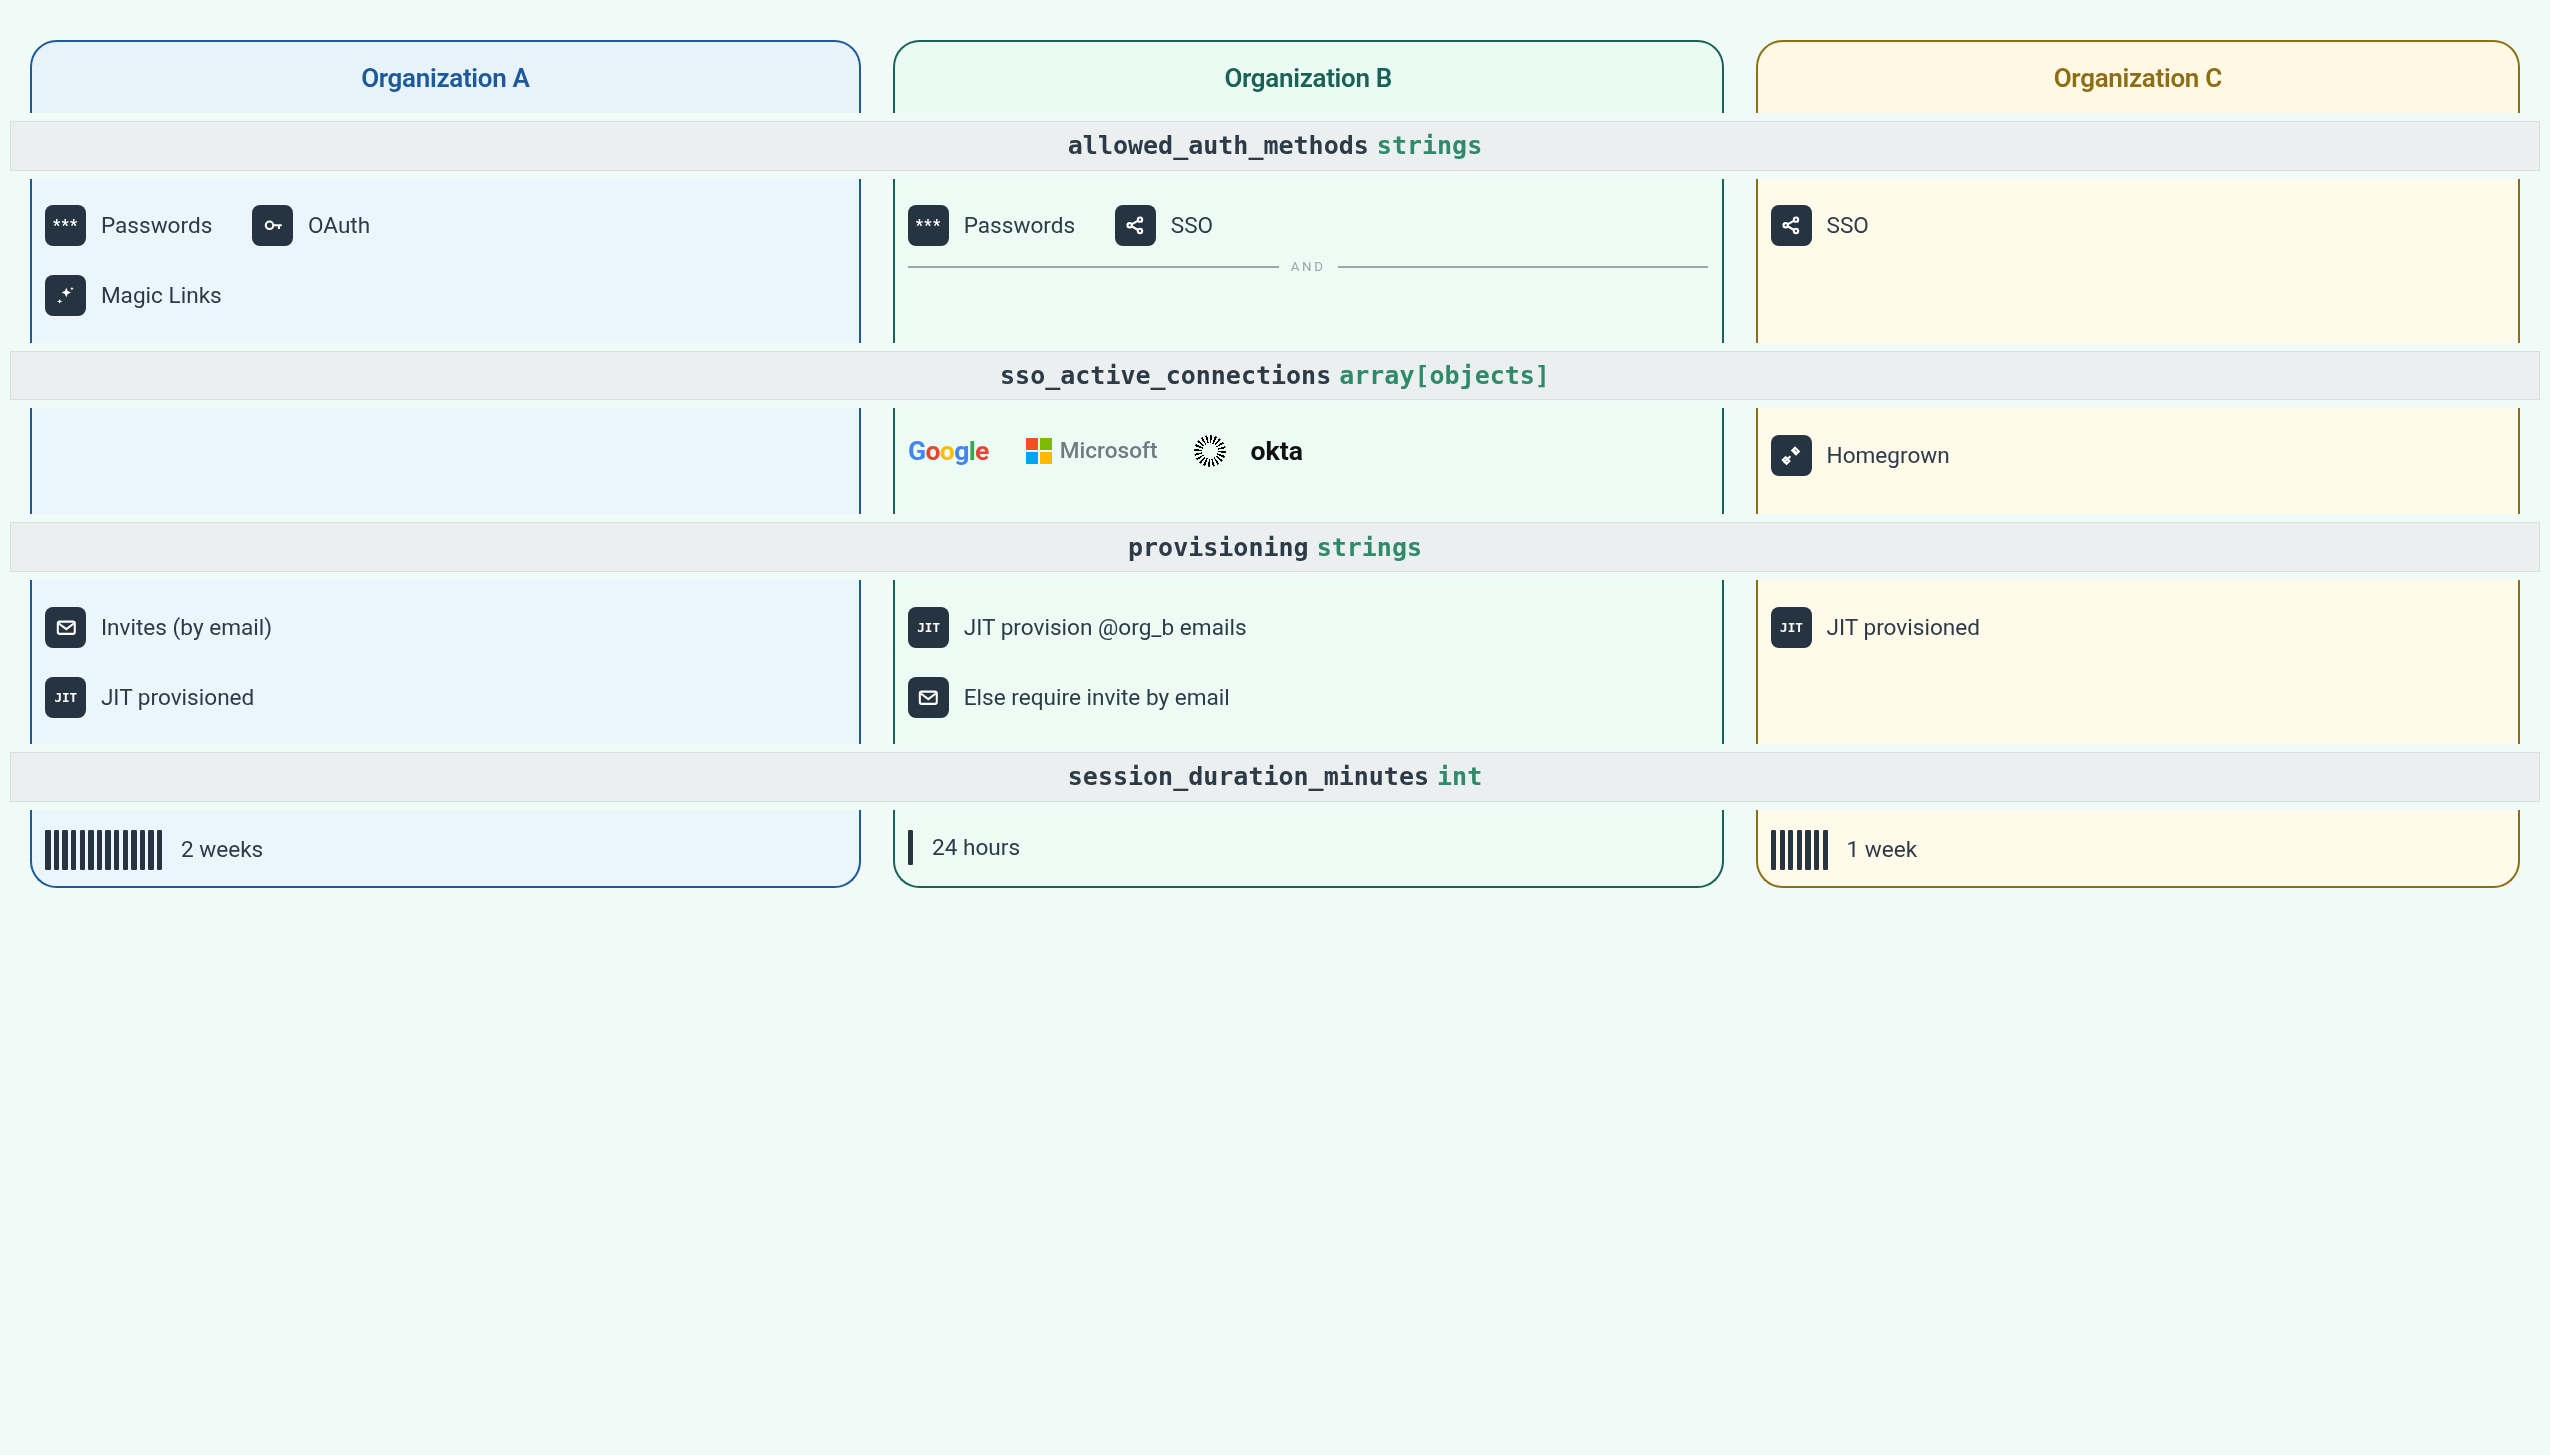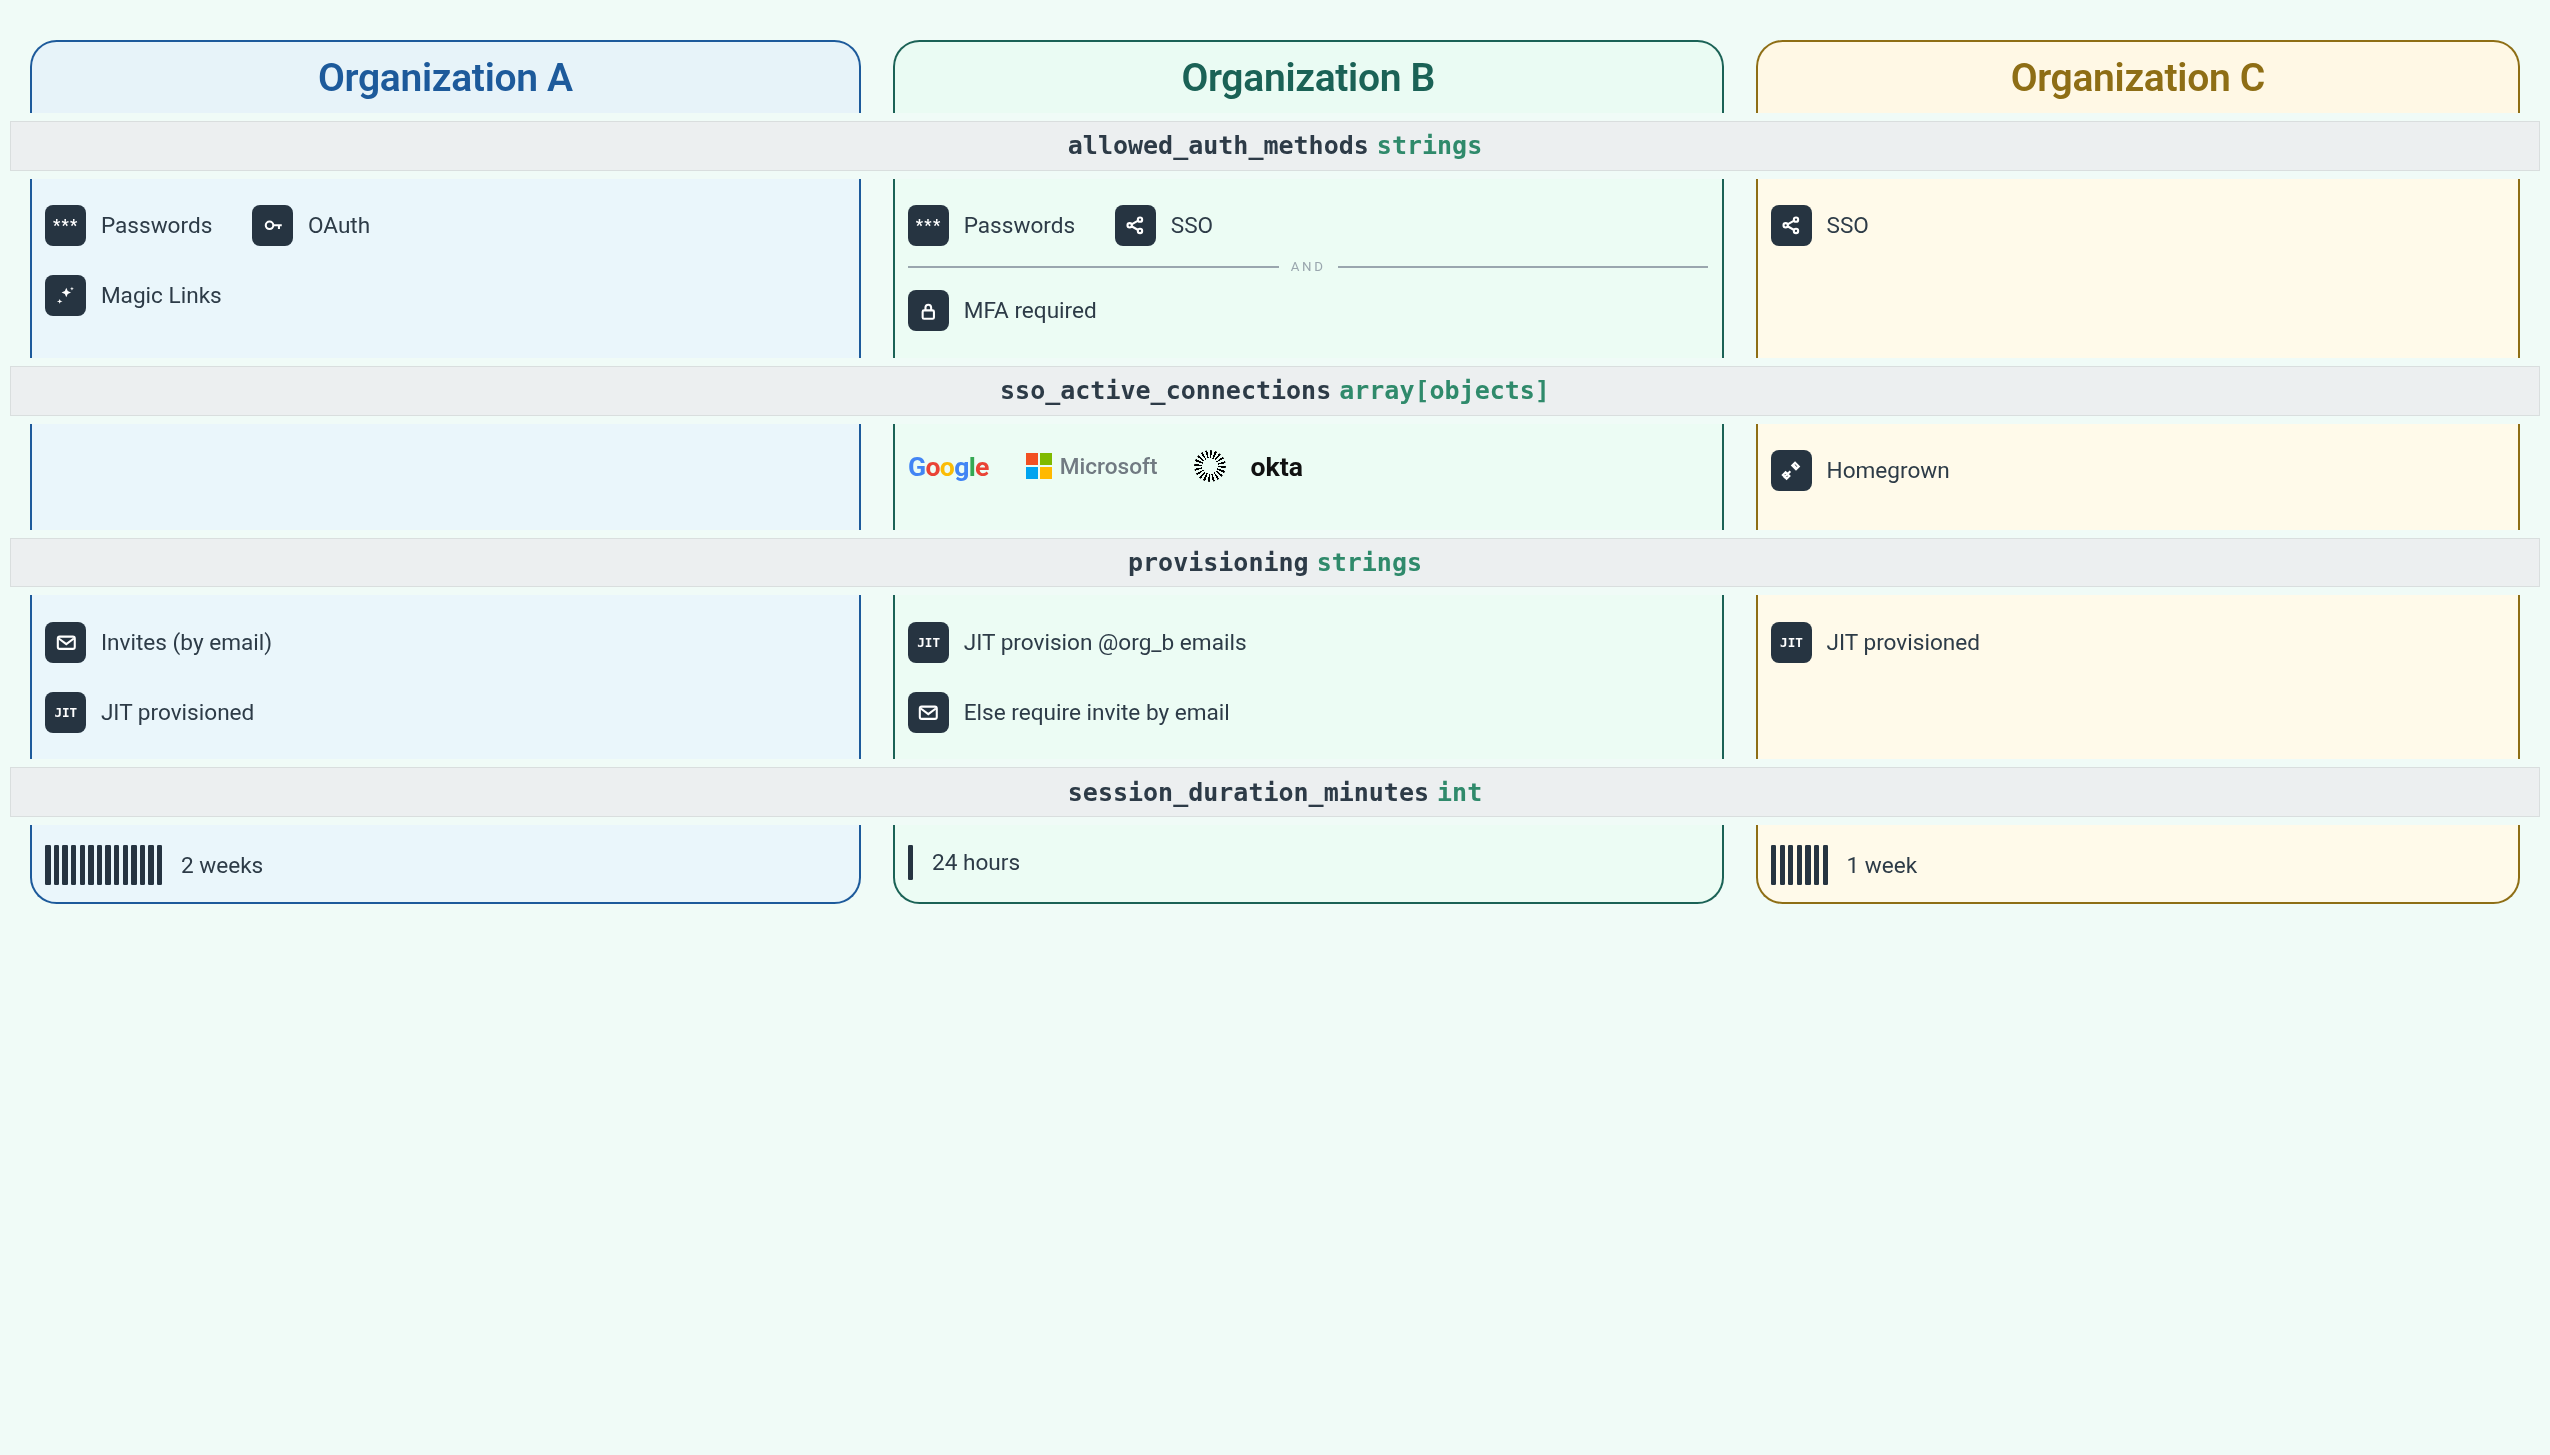--- a/index.html
+++ b/index.html
@@ -15,21 +15,21 @@
     grid-template-columns: 1fr 1fr 0.92fr;
     column-gap: 32px;
     position: relative;
   }
   .tab {
     border-radius: 26.6px 26.6px 0 0;
     height: 73px;
     display: flex;
     align-items: center;
     justify-content: center;
-    font-size: 39px;
+    font-size: 26px;
     font-weight: 600;
     letter-spacing: -0.3px;
     border-left: 2.7px solid;
     border-right: 2.7px solid;
     border-top: 2.7px solid;
     border-bottom: none;
   }
   .tab.a { color:#1d5a9b; border-color:#1d5a9b; background:#e7f3f9; }
   .tab.b { color:#1b6256; border-color:#1b6256; background:#eafbf3; }
   .tab.c { color:#8e6e15; border-color:#8e6e15; background:#fff8e5; }
@@ -204,31 +204,20 @@
             </svg>
         </div>
         <span class="label">SSO</span>
       </div>
     </div>
     <div class="and-rule">
       <div class="line"></div>
         <div class="txt">AND</div>
         <div class="line"></div>
     </div>
-    <div class="methods-row">
-      <div class="method">
-        <div class="iconbox">
-          <svg viewBox="0 0 24 24">
-              <rect x="6" y="11" width="12" height="9" rx="1.5"></rect>
-              <path d="M9 11V8a3 3 0 0 1 6 0v3"></path>
-            </svg>
-        </div>
-        <span class="label">MFA required</span>
-      </div>
-    </div>
   </div>
 
   <div class="cell c">
     <div class="methods-row">
       <div class="method">
         <div class="iconbox">
           <svg viewBox="0 0 24 24">
               <circle cx="6" cy="12" r="2.3"></circle>
               <circle cx="17" cy="6" r="2.3"></circle>
               <circle cx="17" cy="18" r="2.3"></circle>

